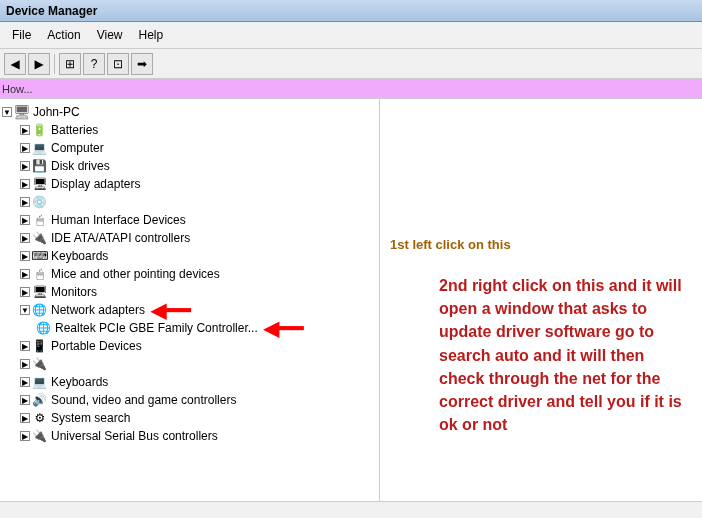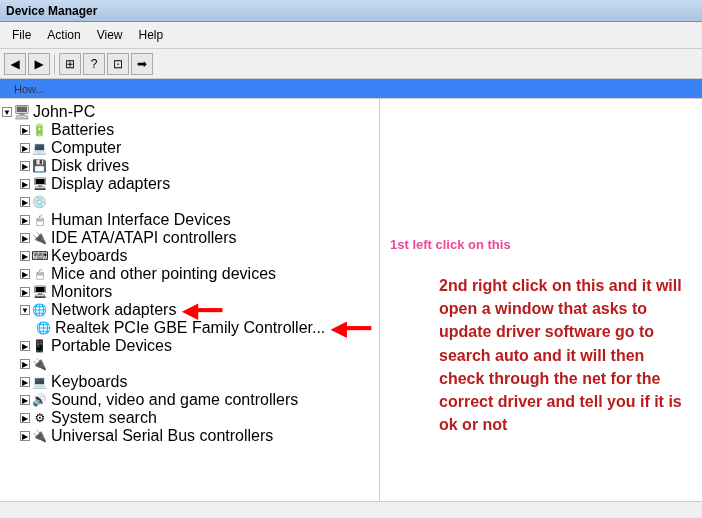--- a/index.html
+++ b/index.html
@@ -66,25 +66,25 @@
     }
     .toolbar-sep {
       width: 1px;
       height: 20px;
       background: #bbb;
       margin: 0 2px;
     }
 
     
     .info-bar {
-      background: #3b82f6;
+      background: #f0abfc;
       height: 20px;
       display: flex;
       align-items: center;
-      padding: 0 14px;
+      padding: 0 2px;
       border-bottom: 1px solid #ccc;
       font-size: 11px;
       color: #333;
     }
 
     
     .main {
       display: flex;
       height: calc(518px - 22px - 22px - 30px - 20px - 22px);
     }
@@ -125,21 +125,21 @@
       width: 16px;
       height: 16px;
       margin-right: 3px;
       flex-shrink: 0;
       display: flex;
       align-items: center;
       justify-content: center;
     }
 
     .tree-label {
-      font-size: 16px;
+      font-size: 12px;
     }
 
     
     .icon-computer { color: #666; font-size: 14px; }
 
     
     .right-panel {
       flex: 1;
       background: white;
       padding: 10px 15px;
@@ -308,21 +308,21 @@
     <div class="tree-item" style="padding-left:20px;">
       <span class="expand-btn">▶</span>
       <span class="tree-icon">🔌</span>
       <span class="tree-label">Universal Serial Bus controllers</span>
     </div>
 
   </div>
 
   <div class="right-panel">
 
-    <div style="position:absolute; top:138px; left:10px; color:#ec4899; font-size:13px; font-weight:bold;">1st left click on this</div>
+    <div style="position:absolute; top:138px; left:10px; color:#a16207; font-size:13px; font-weight:bold;">1st left click on this</div>
 
     <div style="position:absolute; top:175px; right:8px; width:255px; font-size:16px; color:#b91c1c; font-weight:bold; line-height:1.45;">2nd right click on this and it will open a window that asks to update driver software go to search auto and it will then check through the net for the correct driver and tell you if it is ok or not</div>
   </div>
 
 </div>
 
 <div class="status-bar">
   <span></span>
 </div>
 

